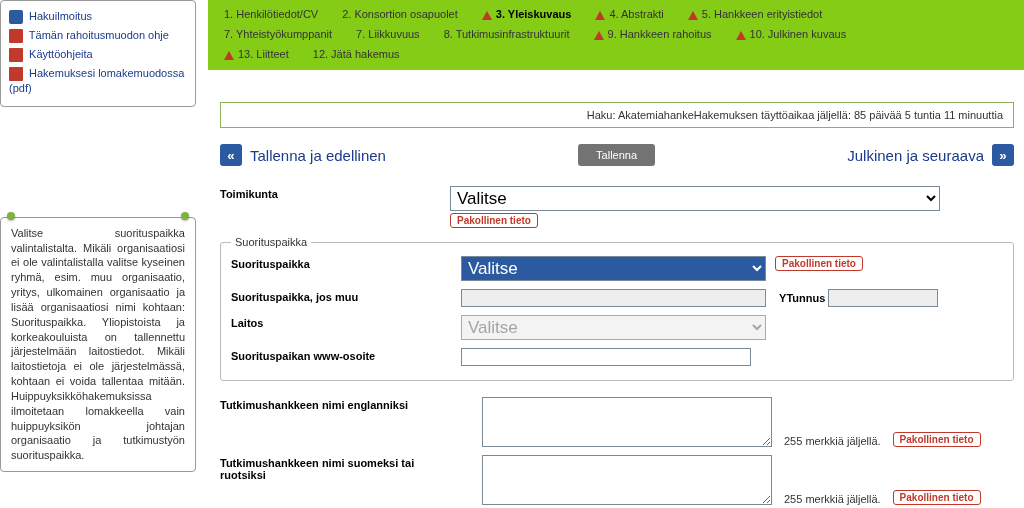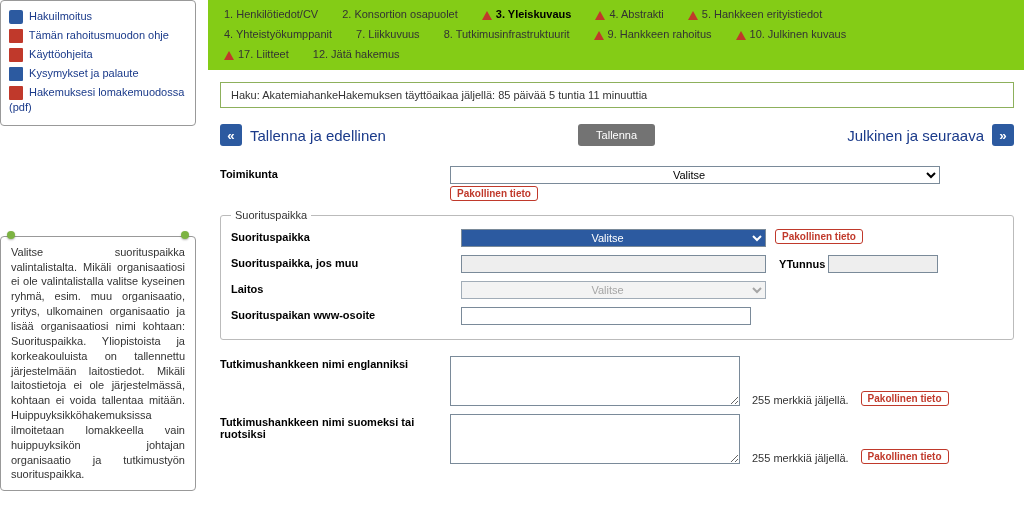--- a/index.html
+++ b/index.html
@@ -17,65 +17,61 @@
 .help-box .pin.left { left: 6px; }
 .help-box .pin.right { right: 6px; }
 .help-text { text-align: justify; text-justify: inter-word; line-height: 1.35; color: #333; }
 .main { flex: 1; padding-left: 12px; }
 .tabs-area { background: #84cc16; padding: 4px 0 6px 0; }
 .tabs-row { display: flex; flex-wrap: wrap; gap: 20px 12px; padding: 2px 10px; }
 .tab { color: #333; cursor: pointer; padding: 2px 6px; white-space: nowrap; }
 .tab.active { font-weight: bold; color: #000; }
 .tab .warn { display: inline-block; width: 0; height: 0; border-left: 5px solid transparent; border-right: 5px solid transparent; border-bottom: 9px solid #c0392b; margin-right: 4px; vertical-align: middle; }
 .content { padding: 12px 10px 0 12px; }
-.status-bar { border: 1px solid #8db05c; background: #fff; padding: 6px 10px; display: flex; justify-content: flex-start; margin-bottom: 16px; }
+.status-bar { border: 1px solid #8db05c; background: #fff; padding: 6px 10px; display: flex; justify-content: flex-end; margin-bottom: 16px; margin-top: 20px; }
 .status-bar span { color: #333; }
 .btn-row { display: flex; align-items: center; justify-content: space-between; margin-bottom: 20px; }
 .btn-group-left, .btn-group-right { display: flex; align-items: center; gap: 8px; }
 .btn-nav { background: #2c5aa0; color: #fff; border: none; width: 22px; height: 22px; border-radius: 3px; cursor: pointer; font-weight: bold; }
 .btn-link { color: #1a3a8a; background: none; border: none; cursor: pointer; font-size: 15px; }
 .btn-save { background: #737373; color: #fff; border: none; padding: 5px 18px; border-radius: 3px; cursor: pointer; font-size: 11px; }
 .form-row { display: flex; align-items: flex-start; margin-bottom: 8px; }
 .form-label { width: 230px; flex-shrink: 0; font-weight: bold; padding-top: 2px; }
 .form-control { flex: 1; }
-.form-control select { width: 490px; max-width: 100%; border: 1px solid #7a8a99; padding: 1px 2px; font-size: 11px; background: #fff; text-align: center; }
+.form-control select { width: 490px; max-width: 100%; border: 1px solid #7a8a99; padding: 1px 2px; font-size: 17px; background: #fff; }
 .form-control select.highlighted { background: #2c5aa0; color: #fff; width: 305px; }
 .form-control select.disabled { background: #eee; width: 305px; }
 .form-control input[type="text"] { border: 1px solid #7a8a99; padding: 2px; font-size: 11px; }
 .form-control textarea { width: 290px; height: 50px; border: 1px solid #7a8a99; resize: vertical; font-size: 11px; font-family: inherit; }
 .req-badge { display: inline-block; border: 1px solid #c0392b; color: #c0392b; padding: 1px 6px; border-radius: 3px; font-size: 10px; margin-left: 6px; vertical-align: top; font-weight: bold; }
 .req-below { margin-top: 2px; margin-left: 0; }
 fieldset { border: 1px solid #bbb; border-radius: 3px; padding: 8px 10px 6px 10px; margin-bottom: 16px; }
 legend { padding: 0 4px; color: #333; }
 .ytunnus-label { margin-left: 10px; font-weight: bold; }
 .ytunnus-input { width: 110px; background: #eee; }
 .char-count { display: inline-block; color: #333; margin-left: 6px; vertical-align: bottom; }
-.ta-wrap { display: flex; align-items: flex-end; gap: 6px; }
+.ta-wrap { display: flex; align-items: flex-end; gap: 6px; margin-left: 32px; }
 </style>
 </head>
 <body>
 
 <div class="layout">
   <div class="sidebar">
     <div class="side-box">
       <a class="side-link">
         <span class="icon-box icon-search"></span>
         <span>Hakuilmoitus</span>
       </a>
       <a class="side-link">
         <span class="icon-box icon-pdf"></span>
         <span>Tämän rahoitusmuodon ohje</span>
       </a>
       <a class="side-link">
         <span class="icon-box icon-pdf"></span>
         <span>Käyttöohjeita</span>
-      </a>
-      <a class="side-link">
-        <span class="icon-box icon-mail"></span>
-        <span>Kysymykset ja palaute</span>
       </a>
       <a class="side-link">
         <span class="icon-box icon-pdf"></span>
         <span>Hakemuksesi lomakemuodossa (pdf)</span>
       </a>
     </div>
     <div class="help-box">
       <span class="pin left"></span>
       <span class="pin right"></span>
       <div class="help-text">Valitse suorituspaikka valintalistalta. Mikäli organisaatiosi ei ole valintalistalla valitse kyseinen ryhmä, esim. muu organisaatio, yritys, ulkomainen organisaatio ja lisää organisaatiosi nimi kohtaan: Suorituspaikka. Yliopistoista ja korkeakouluista on tallennettu järjestelmään laitostiedot. Mikäli laitostietoja ei ole järjestelmässä, kohtaan ei voida tallentaa mitään. Huippuyksikköhakemuksissa ilmoitetaan lomakkeella vain huippuyksikön johtajan organisaatio ja tutkimustyön suorituspaikka.</div>
@@ -85,28 +81,28 @@
   <div class="main">
     <div class="tabs-area">
       <div class="tabs-row" id="tabs-row-1">
           <div class="tab"><span>1. Henkilötiedot/CV</span></div>
           <div class="tab"><span>2. Konsortion osapuolet</span></div>
           <div class="tab active"><span class="warn"></span><span>3. Yleiskuvaus</span></div>
           <div class="tab"><span class="warn"></span><span>4. Abstrakti</span></div>
           <div class="tab"><span class="warn"></span><span>5. Hankkeen erityistiedot</span></div>
         </div>
       <div class="tabs-row" id="tabs-row-2">
-          <div class="tab"><span>4. Yhteistyökumppanit</span></div>
+          <div class="tab"><span>7. Yhteistyökumppanit</span></div>
           <div class="tab"><span>7. Liikkuvuus</span></div>
           <div class="tab"><span>8. Tutkimusinfrastruktuurit</span></div>
           <div class="tab"><span class="warn"></span><span>9. Hankkeen rahoitus</span></div>
           <div class="tab"><span class="warn"></span><span>10. Julkinen kuvaus</span></div>
         </div>
       <div class="tabs-row" id="tabs-row-3">
-          <div class="tab"><span class="warn"></span><span>17. Liitteet</span></div>
+          <div class="tab"><span class="warn"></span><span>13. Liitteet</span></div>
           <div class="tab"><span>12. Jätä hakemus</span></div>
         </div>
     </div>
 
     <div class="content">
       <div class="status-bar">
         <span>Haku: Akatemiahanke</span>
         <span>Hakemuksen täyttöaikaa jäljellä: 85 päivää 5 tuntia 11 minuuttia</span>
       </div>
 

